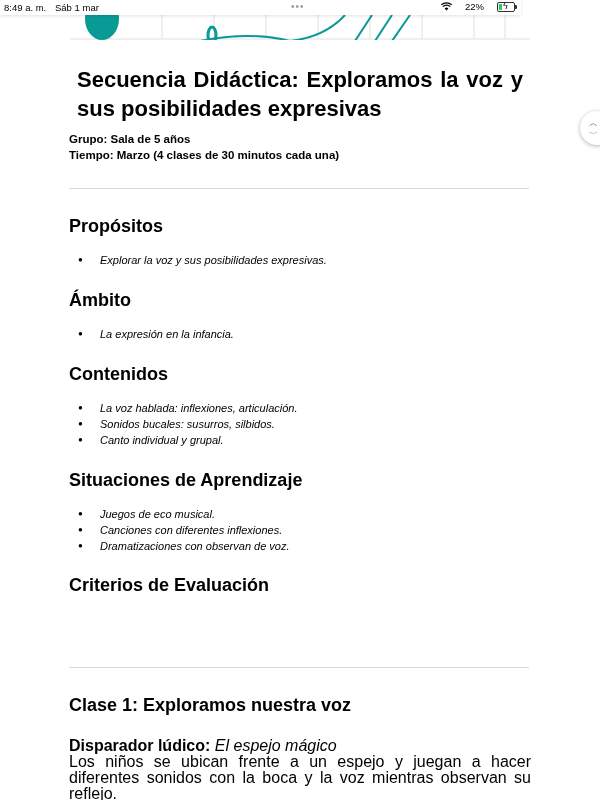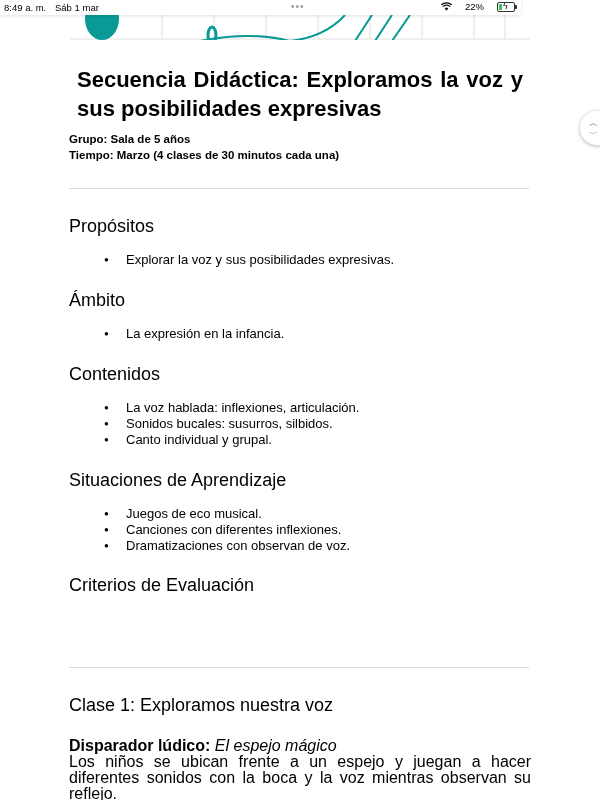--- a/index.html
+++ b/index.html
@@ -12,22 +12,22 @@
     .battery { width: 16px; height: 8px; border: 1px solid #333; border-radius: 2px; position: relative; display: inline-block; }
     .battery .fill { position: absolute; left: 1px; top: 1px; width: 3px; height: 6px; background: #34c759; }
     .battery .bolt { position: absolute; left: 5px; top: -2px; font-size: 9px; }
     .battery:after { content: ""; position: absolute; right: -3px; top: 2px; width: 2px; height: 4px; background: #333; border-radius: 0 1px 1px 0; }
     .banner { position: absolute; top: 15px; left: 70px; width: 460px; height: 25px; overflow: hidden; }
     .banner svg { display: block; }
     .doc { position: absolute; left: 69px; top: 57px; width: 462px; }
     .title { font-size: 22px; font-weight: bold; line-height: 29px; margin: 8px; text-align: justify; }
     .meta { margin-top: 0; font-size: 11.5px; font-weight: bold; line-height: 16px; }
     hr.sep { border: 0; border-top: 1px solid #d9d9d9; margin: 0; position: absolute; left: 69px; width: 460px; }
-    h2 { font-size: 18px; font-weight: normal; margin: 0; position: absolute; left: 69px; }
-    ul.list { position: absolute; left: 104px; margin: 0; padding: 0; list-style: none; font-size: 13px; line-height: 16px; }
+    h2 { font-size: 18px; font-weight: bold; margin: 0; position: absolute; left: 69px; }
+    ul.list { position: absolute; left: 78px; margin: 0; padding: 0; list-style: none; font-size: 11px; line-height: 16px; font-style: italic; }
     ul.list li { position: relative; padding-left: 22px; }
     ul.list li:before { content: "●"; position: absolute; left: 0; top: 0; font-size: 8px; }
     .para { position: absolute; left: 69px; width: 462px; font-size: 16px; line-height: 16px; text-align: justify; margin-top: 7px; }
     .para b { font-weight: bold; }
     .scroll-btn { position: absolute; right: -14px; top: 111px; width: 34px; height: 34px; border-radius: 17px; background: #fff; box-shadow: 0 1px 4px rgba(0,0,0,0.3); z-index: 4; }
     .scroll-btn span { position: absolute; left: 9px; font-size: 9px; color: #555; }
   </style>
 </head>
 <body>
 

